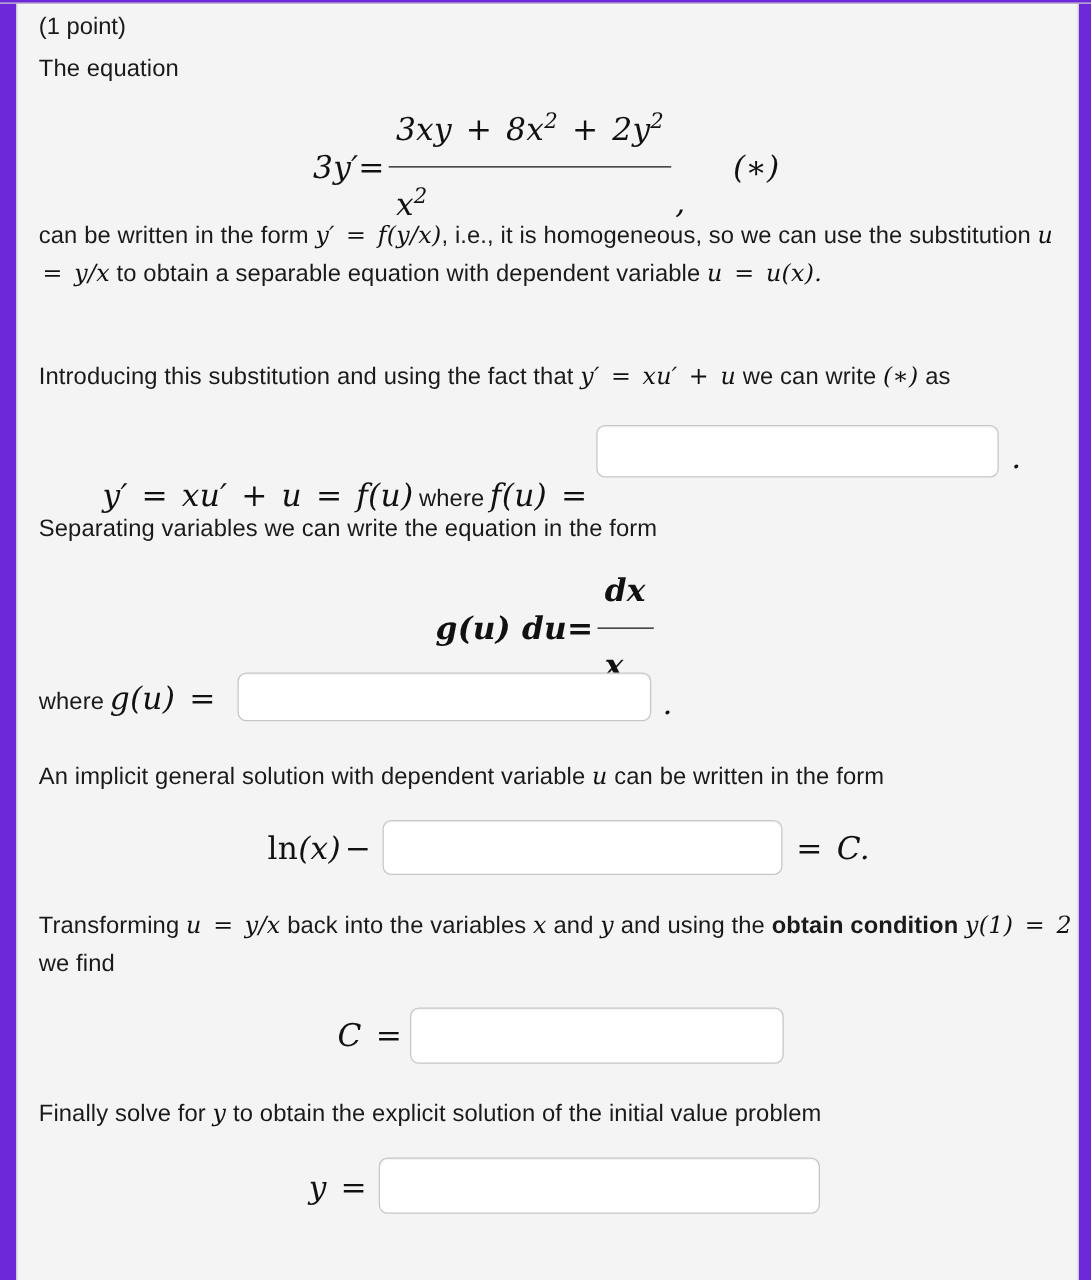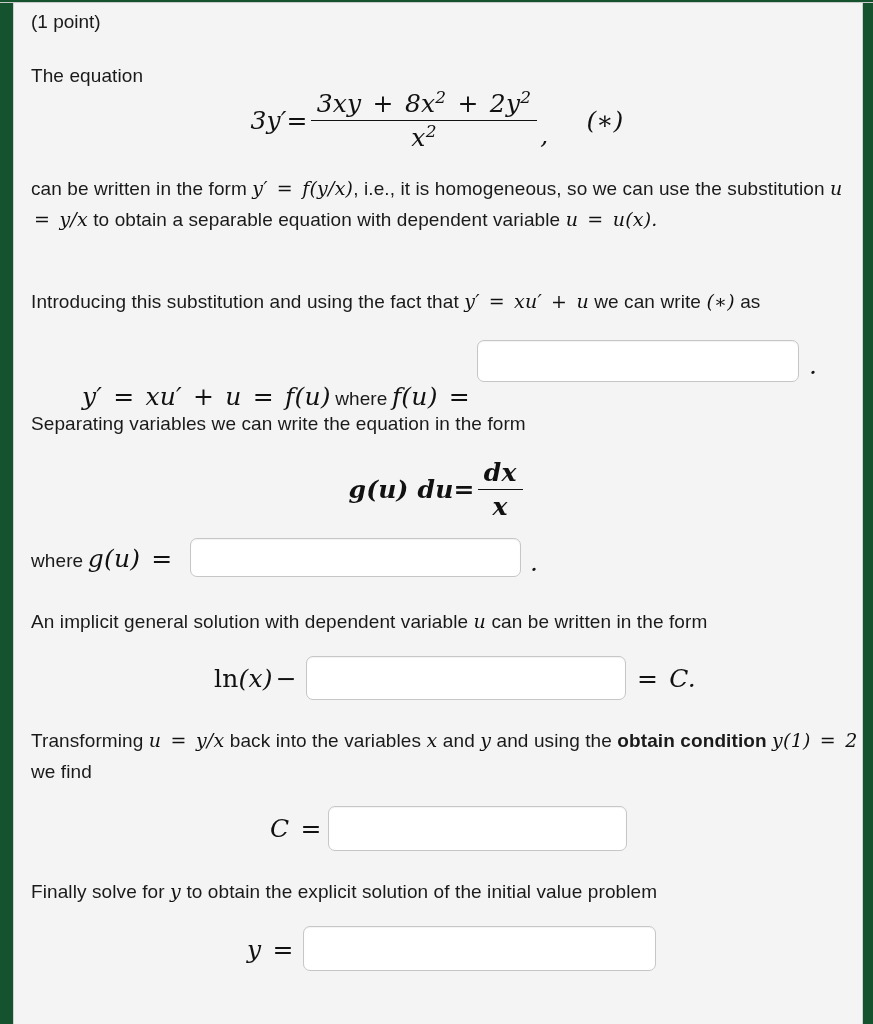--- a/index.html
+++ b/index.html
@@ -12,21 +12,21 @@
     height: 1024px;
     font-family: "Liberation Sans", sans-serif;
     overflow: hidden;
   }
 
   
   #page {
     position: relative;
     width: 873px;
     height: 1024px;
-    background: #14532d;
+    background: #6d28d9;
   }
   #top-rule {
     position: absolute;
     left: 0; top: 2px;
     width: 873px; height: 1px;
     background: #c9c9c9;
   }
   #content-panel {
     position: absolute;
     left: 13px; top: 3px;
@@ -89,24 +89,25 @@
     width: 100%;
   }
   .eqrow {
     display: inline-flex;
     align-items: center;
     justify-content: center;
   }
   .frac {
     display: inline-flex;
     flex-direction: column;
-    align-items: center;
+    align-items: flex-start;
     justify-content: center;
     vertical-align: middle;
     margin: 0 3px;
+    gap: 13px;
   }
   .frac .num {
     padding: 0 6px 2px 6px;
     white-space: nowrap;
   }
   .frac .bar {
     width: 100%;
     height: 1.4px;
     background: #111;
   }
@@ -138,21 +139,21 @@
 
 <div id="page">
 
   <div id="top-rule"></div>
 
   <div id="content-panel">
     <div id="inner">
 
       <div class="abs pt" style="left:17px; top:8px;">(1 point)</div>
 
-      <div class="abs prose" style="left:17px; top:37px;margin-top:20px;">The equation</div>
+      <div class="abs prose" style="left:17px; top:37px;">The equation</div>
 
       <div class="abs display" style="left:0; top:86px; width:846px;">
         <span class="eqrow">
           <span class="m mbig">3<i>y</i><span class="prime">′</span></span>
           <span class="m mbig op">=</span>
           <span class="frac m mbig">
             <span class="num">3<i>xy</i> <span class="op">+</span> 8<i>x</i><sup>2</sup> <span class="op">+</span> 2<i>y</i><sup>2</sup></span>
             <span class="bar"></span>
             <span class="den"><i>x</i><sup>2</sup></span>
           </span>

